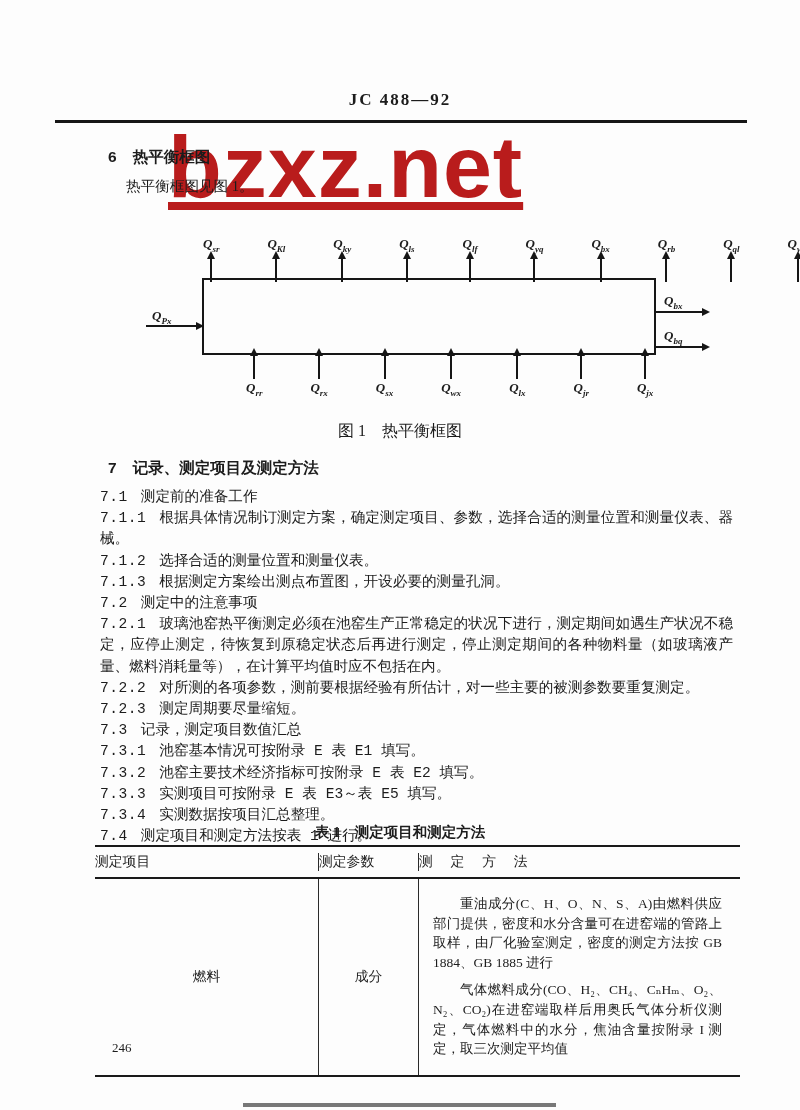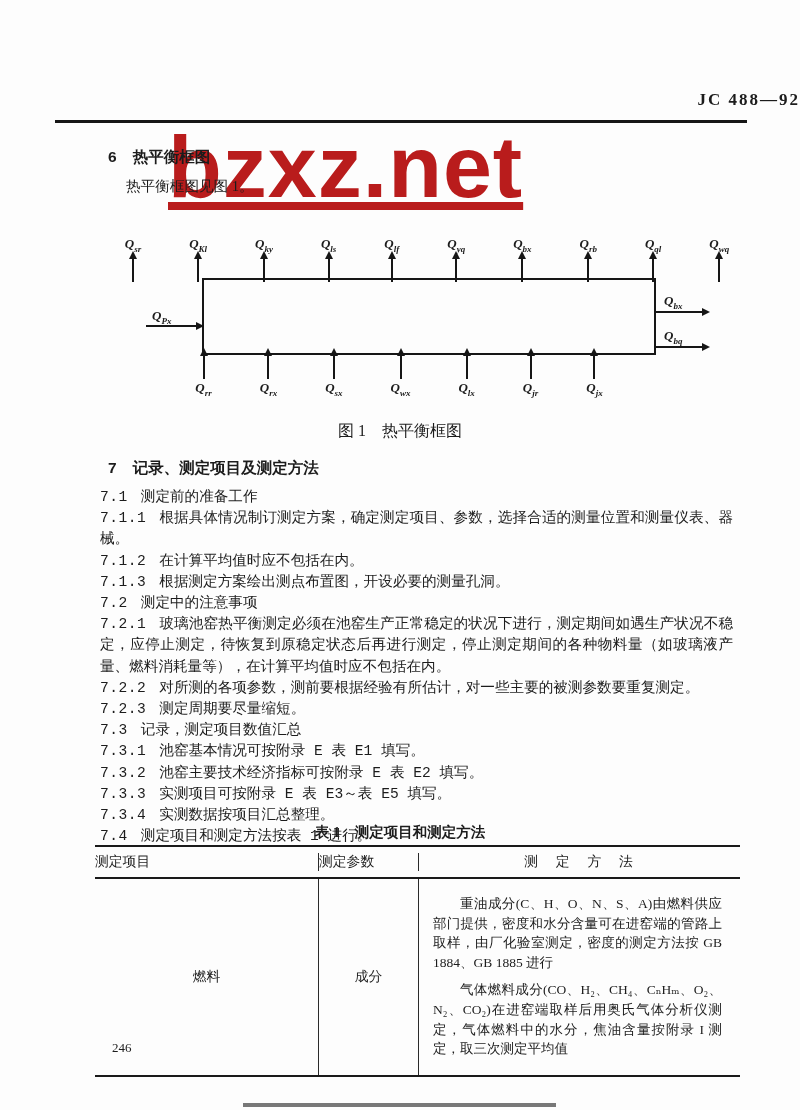--- a/index.html
+++ b/index.html
@@ -9,34 +9,34 @@
   }
   
   .watermark{
     position:absolute;left:168px;top:116px;width:420px;
     font-family:"Liberation Sans","DejaVu Sans",sans-serif;
     font-weight:700;font-size:88px;letter-spacing:1px;color:#b91c1c;
     z-index:0;user-select:none;text-decoration:underline;
   }
   .content{position:absolute;inset:0;z-index:1;}
   
-  .doc-code{position:absolute;top:90px;left:0;width:800px;text-align:right;
+  .doc-code{position:absolute;top:90px;left:0;width:800px;text-align:center;
     font-weight:700;font-size:17px;letter-spacing:2px;}
   .header-rule{position:absolute;top:120px;left:55px;width:692px;height:3px;background:#161616;}
   
   .sec-heading{position:absolute;font-family:"Liberation Sans","DejaVu Sans",sans-serif;
     font-weight:700;font-size:15.5px;margin:8px;}
   .sec-heading .no{margin-right:16px;}
   .sec6{top:139px;left:100px;}
   .sec7{top:450px;left:100px;}
   .intro{position:absolute;top:177px;left:126px;font-size:14.6px;margin:0;}
   
   .fig-box{position:absolute;left:202px;top:278px;width:450px;height:73px;
     border:2px solid #161616;background:transparent;}
-  .arrow-row{position:absolute;display:flex;justify-content:center;gap:48px;}
+  .arrow-row{position:absolute;display:flex;justify-content:space-between;gap:48px;}
   .top-arrows{left:203px;top:236px;width:448px;}
   .bottom-arrows{left:246px;top:355px;width:306px;}
   .arrow-unit{display:flex;flex-direction:column;align-items:center;}
   .qlabel{font-style:italic;font-weight:700;font-size:13px;line-height:15px;white-space:nowrap;}
   .qlabel sub{font-size:9px;font-weight:700;}
   .varrow{position:relative;display:block;width:2px;height:24px;background:#161616;margin-top:1px;}
   .varrow::before{content:"";position:absolute;top:-7px;left:-3px;width:0;height:0;
     border-left:4px solid transparent;border-right:4px solid transparent;border-bottom:8px solid #161616;}
   .bottom-arrows .varrow{margin-top:0;margin-bottom:1px;}
   .harrow{position:absolute;height:2px;background:#161616;}
@@ -55,21 +55,21 @@
     font-size:14.5px;font-weight:700;margin:0;}
   .tbl{position:absolute;left:95px;top:845px;width:645px;
     border-top:2.5px solid #1a1a1a;border-bottom:2.5px solid #1a1a1a;font-size:13.8px;}
   .trow{display:flex;}
   .thead{height:30px;align-items:center;border-bottom:2px solid #1a1a1a;}
   .c1{width:223px;box-sizing:border-box;}
   .c2{width:100px;box-sizing:border-box;}
   .c3{flex:1;box-sizing:border-box;}
   .c2,.c3{border-left:1.3px solid #2a2a2a;}
   .thead .c1,.thead .c2{text-align:left;}
-  .thead .c3{text-align:center;letter-spacing:2px;}
+  .thead .c3{text-align:left;letter-spacing:2px;}
   .tbody{min-height:122px;}
   .tbody .c1,.tbody .c2{display:flex;align-items:center;justify-content:center;text-align:right;}
   .method{padding:7px 10px 8px 6px;font-size:13.5px;line-height:19.6px;text-align:justify;}
   .mpar{margin:8px;text-indent:2em;}
   
   .page-num{position:absolute;top:1040px;left:112px;font-size:13px;}
   .bottom-bar{position:absolute;top:1103px;left:243px;width:313px;height:4px;background:#787878;}
 </style>
 </head>
 <body>
@@ -193,21 +193,21 @@
   <h2 class="sec-heading sec7">
     <span class="no">7</span><span>记录、测定项目及测定方法</span>
   </h2>
 
   <div class="clauses">
 
       <p class="clause"><span class="cno">7.1</span><span>测定前的准备工作</span></p>
 
       <p class="clause"><span class="cno">7.1.1</span><span>根据具体情况制订测定方案，确定测定项目、参数，选择合适的测量位置和测量仪表、器械。</span></p>
 
-      <p class="clause"><span class="cno">7.1.2</span><span>在计算平均值时应不包括在内。</span></p>
+      <p class="clause"><span class="cno">7.1.2</span><span>选择合适的测量位置和测量仪表。</span></p>
 
       <p class="clause"><span class="cno">7.1.3</span><span>根据测定方案绘出测点布置图，开设必要的测量孔洞。</span></p>
 
       <p class="clause"><span class="cno">7.2</span><span>测定中的注意事项</span></p>
 
       <p class="clause"><span class="cno">7.2.1</span><span>玻璃池窑热平衡测定必须在池窑生产正常稳定的状况下进行，测定期间如遇生产状况不稳定，应停止测定，待恢复到原稳定状态后再进行测定，停止测定期间的各种物料量（如玻璃液产量、燃料消耗量等），在计算平均值时应不包括在内。</span></p>
 
       <p class="clause"><span class="cno">7.2.2</span><span>对所测的各项参数，测前要根据经验有所估计，对一些主要的被测参数要重复测定。</span></p>
 
       <p class="clause"><span class="cno">7.2.3</span><span>测定周期要尽量缩短。</span></p>

